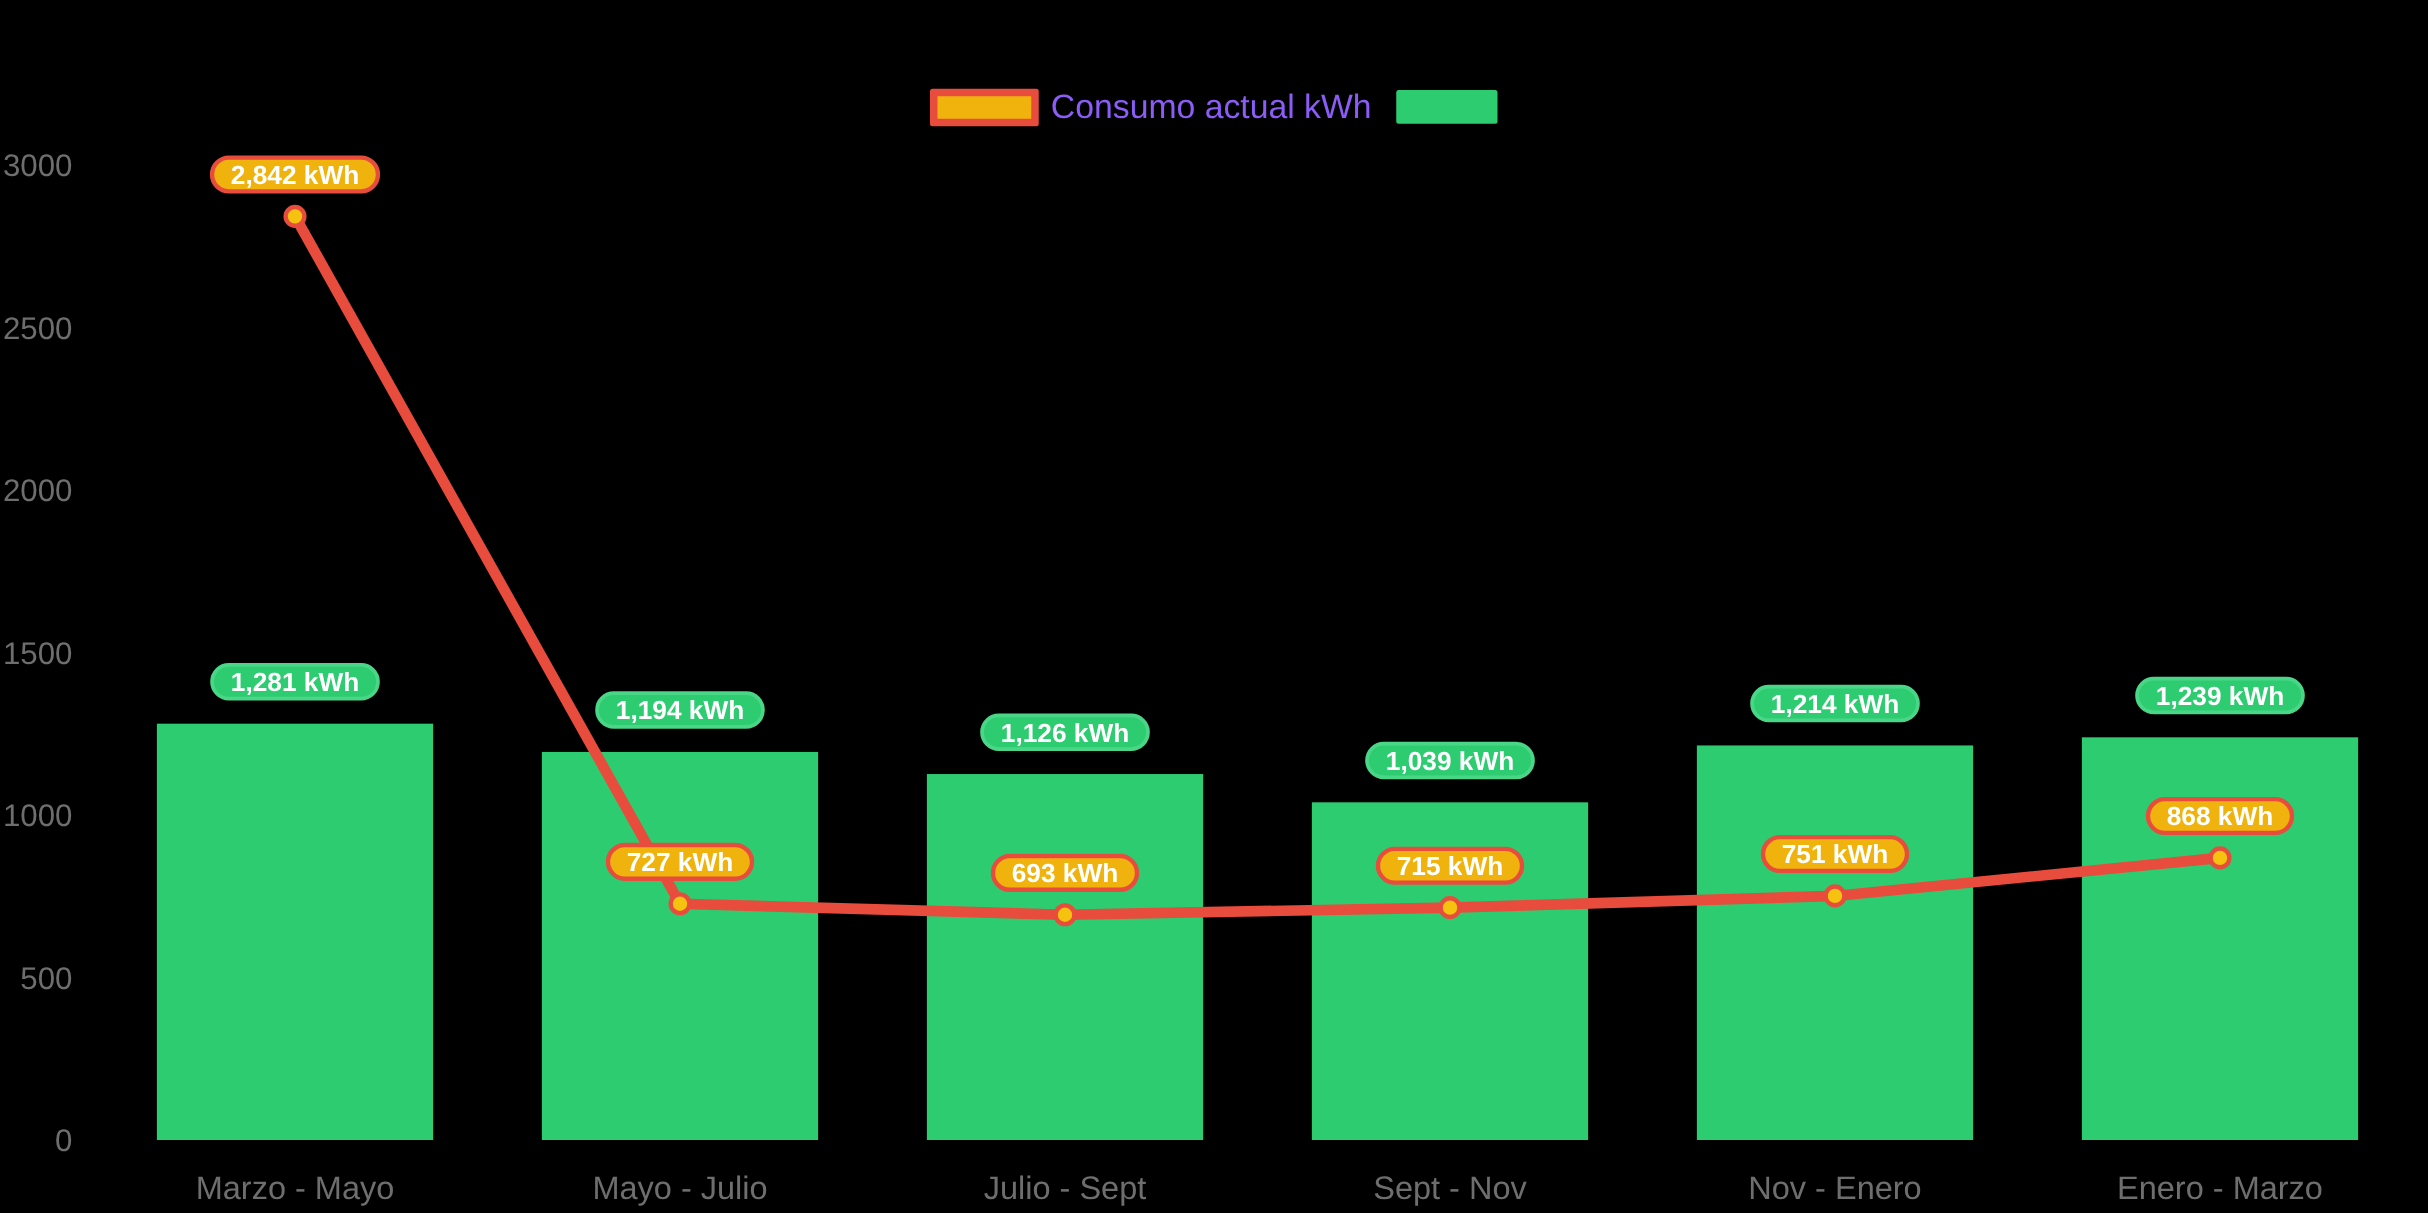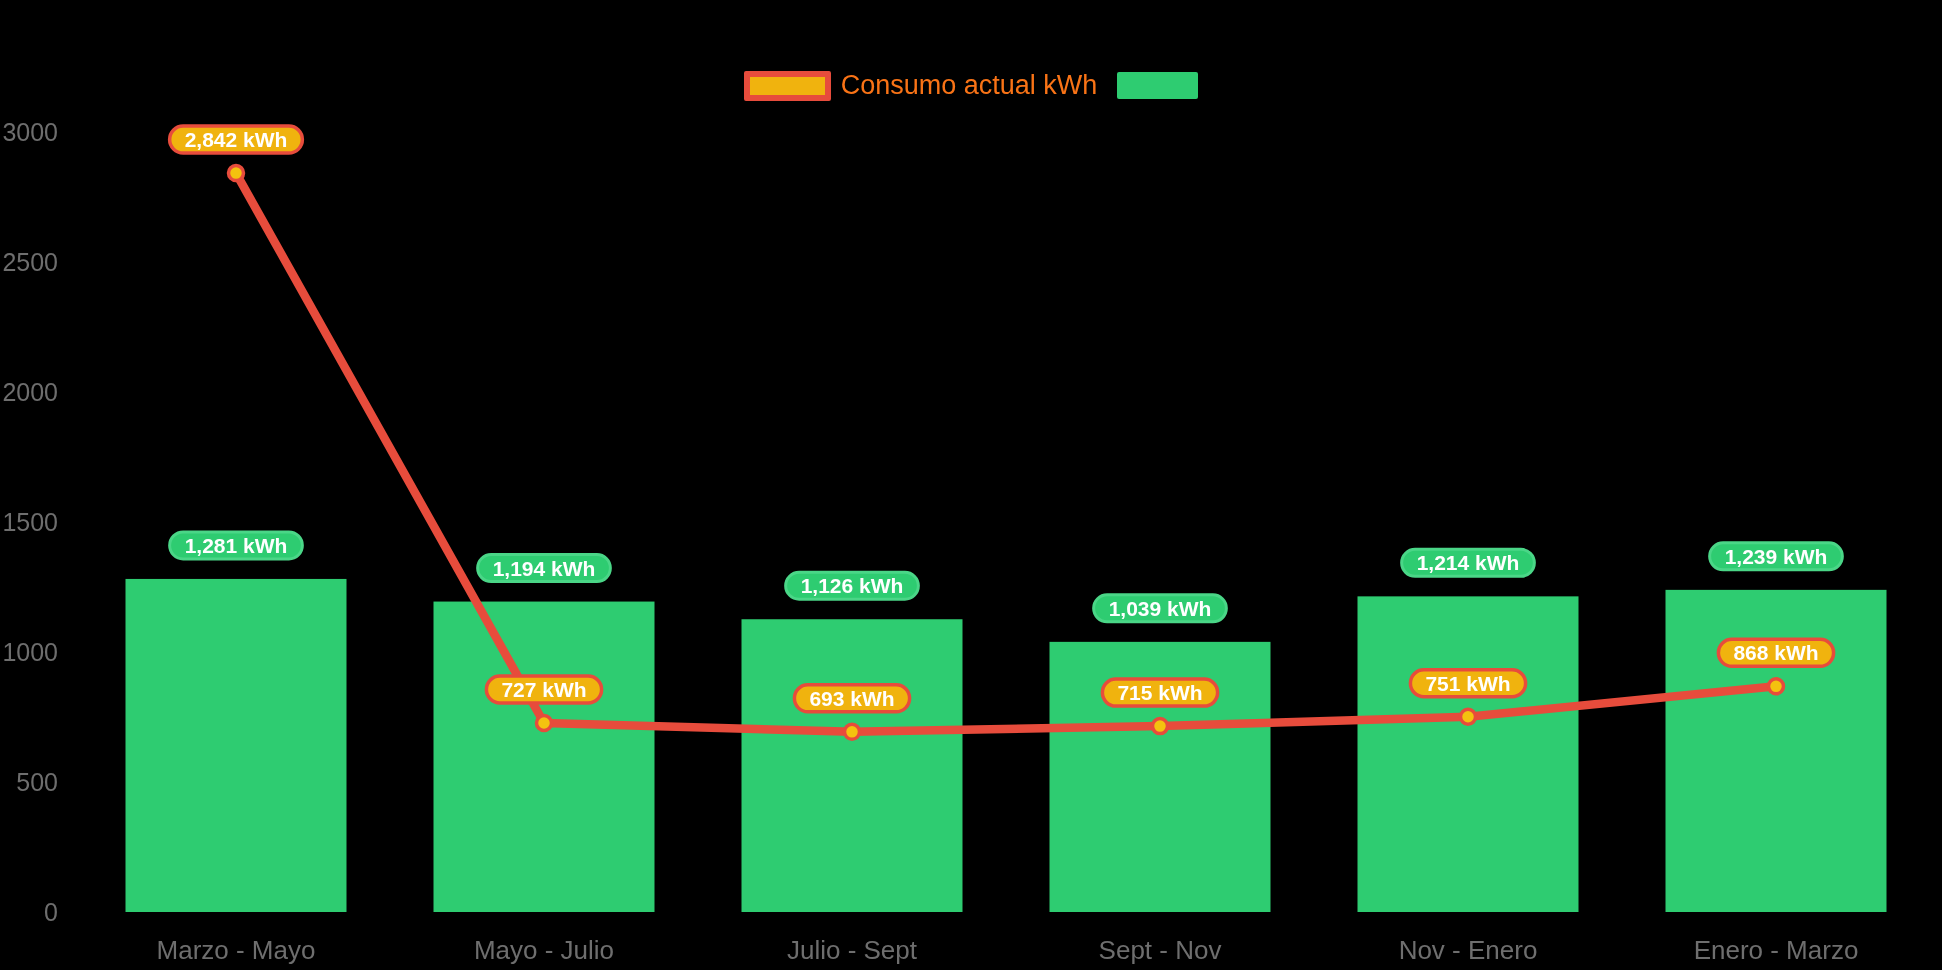--- a/index.html
+++ b/index.html
@@ -2,21 +2,21 @@
 <html><head>
 <meta charset="utf-8">
 <style>
   html,body{margin:0;padding:0;background:#000;}
   body{font-family:"Liberation Sans", sans-serif; width:1942px; height:970px; overflow:hidden;}
   .canvas{position:relative; width:1942px; height:970px; background:#000;}
   .legend{position:absolute; left:0; top:70px; width:100%; display:flex; justify-content:center; align-items:center; gap:20px;}
   .legend-item{display:flex; align-items:center; gap:10px; cursor:pointer;}
   .swatch-consumo{width:75px; height:18px; background:#f0b30e; border:6px solid #e74c3c; border-radius:2px;}
   .swatch-generacion{width:81px; height:27px; background:#2ecc71; border-radius:2px;}
-  .legend-label{font-size:27px; color:#f97316;}
+  .legend-label{font-size:27px; color:#8b5cf6;}
   svg text{font-family:"Liberation Sans", sans-serif;}
   .ytick{font-size:25px; fill:#6e6e6e;}
   .xtick{font-size:26px; fill:#6e6e6e;}
   .pill-text{font-size:21px; font-weight:700; fill:#ffffff;}
 </style>
 </head>
 <body>
 
 <div class="canvas">
 

